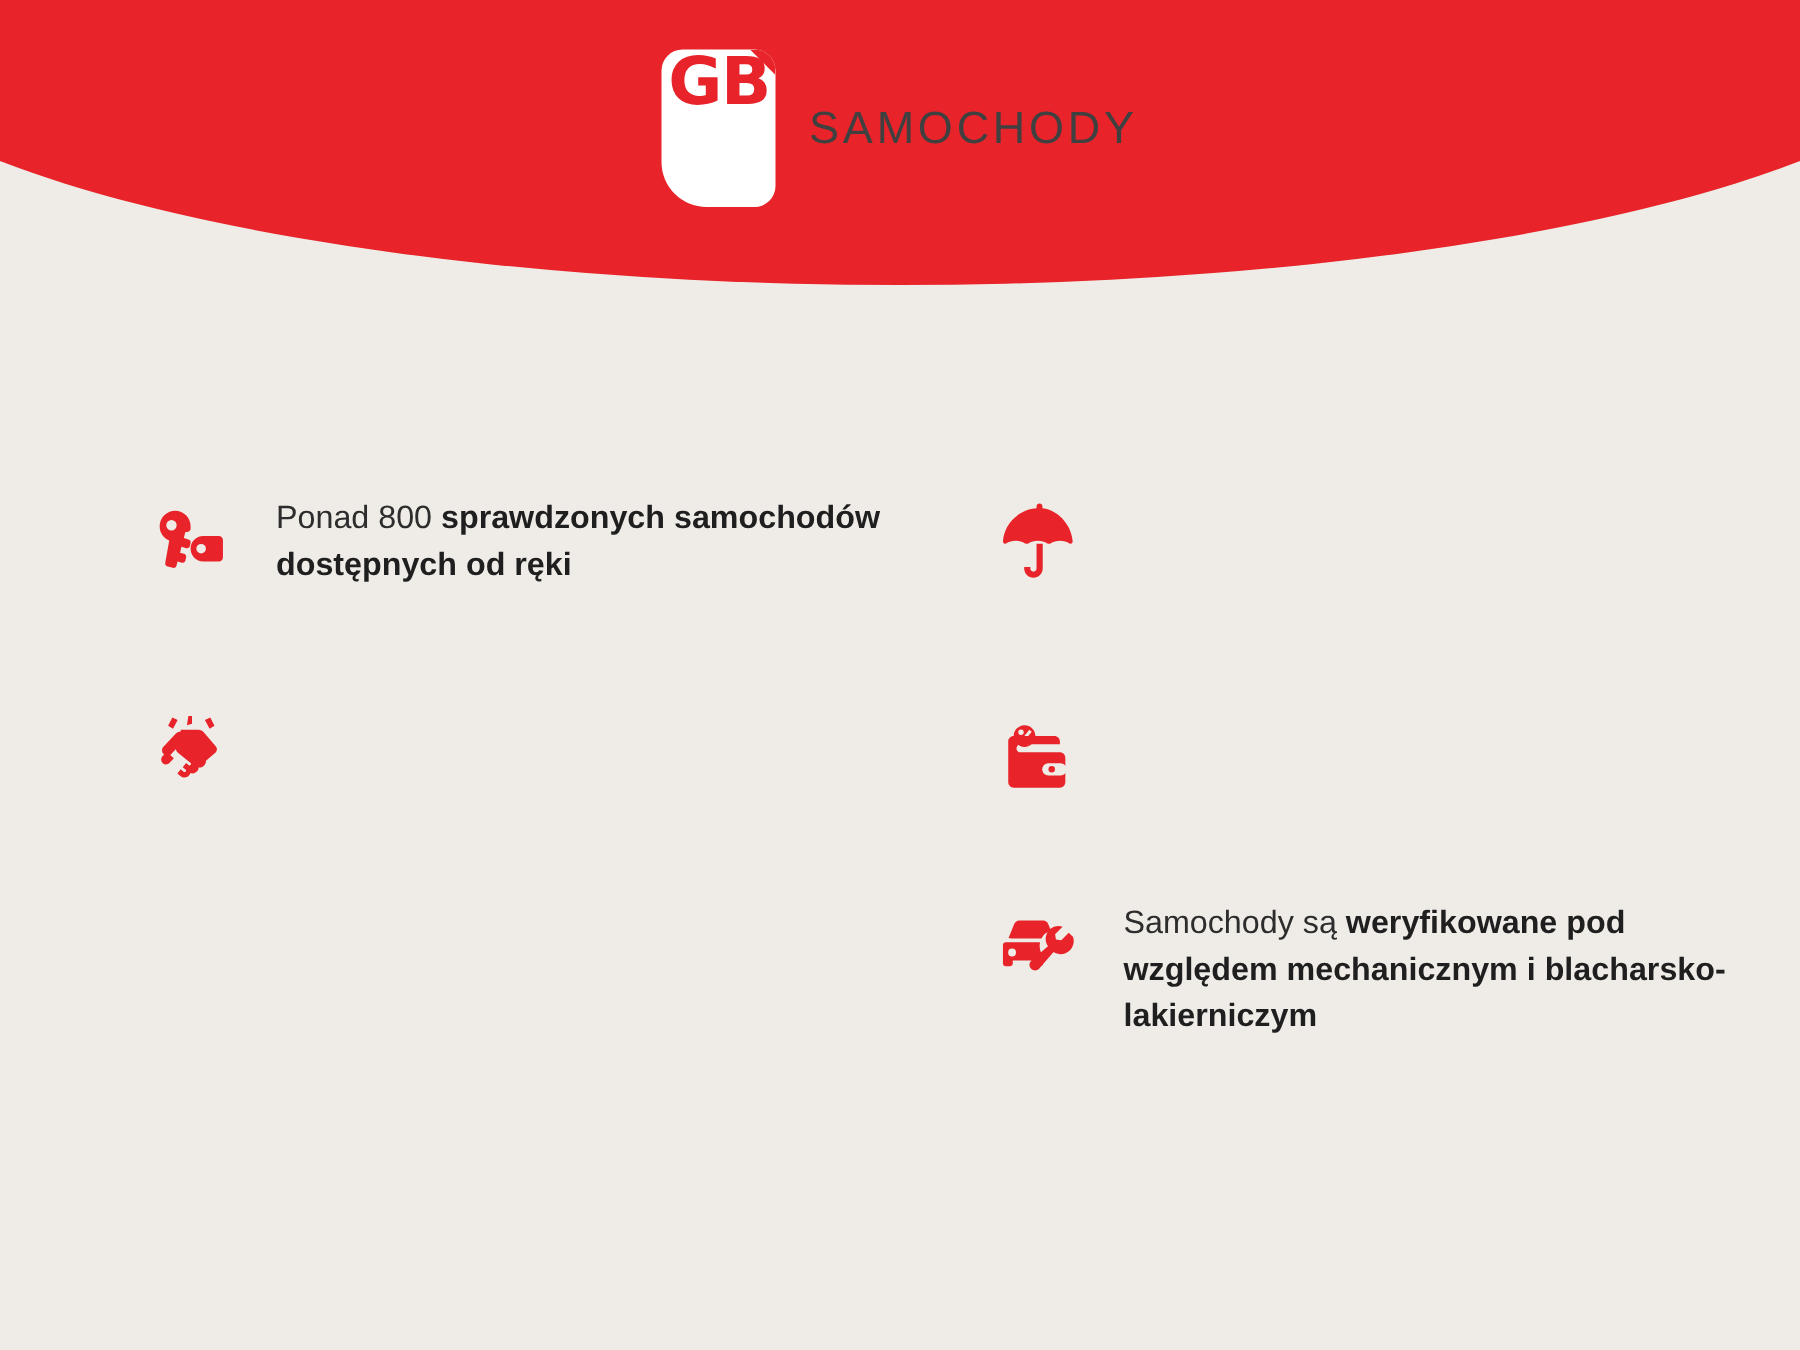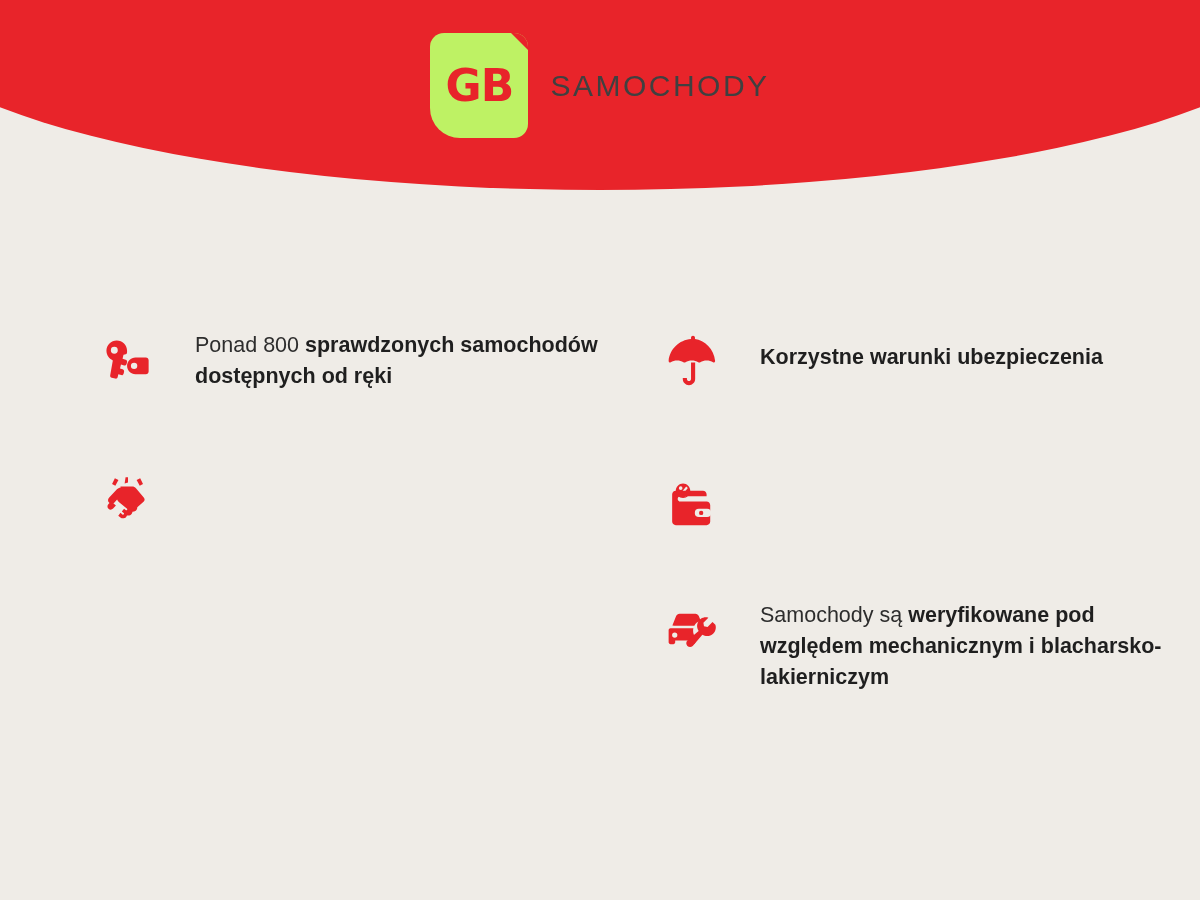--- a/index.html
+++ b/index.html
@@ -37,26 +37,26 @@
     position: absolute;
     top: 33px;
     left: 0;
     width: 1200px;
     display: flex;
     align-items: center;
     justify-content: center;
     gap: 22px;
   }
   .logo-mark {
-    width: 98px;
+    width: 76px;
     height: 105px;
-    background: #bef264;
+    background: #ffffff;
     border-radius: 14px 14px 14px 30px;
     display: flex;
-    align-items: center;
+    align-items: flex-start;
     justify-content: center;
     position: relative;
   }
   .logo-mark::after {
     content: "";
     position: absolute;
     right: 0; top: 0;
     width: 0; height: 0;
     border-top: 17px solid #e8242a;
     border-left: 17px solid transparent;
@@ -104,21 +104,21 @@
     flex-direction: column;
   }
   .col-left .feature:nth-child(1) { margin-bottom: 68px; }
   .col-left .feature:nth-child(2) { margin-bottom: 76px; }
   .col-right .feature:nth-child(1) { margin-bottom: 78px; }
   .col-right .feature:nth-child(2) { margin-bottom: 58px; }
 
   .feature {
     display: flex;
     align-items: flex-start;
-    gap: 34px;
+    gap: 23px;
   }
   .icon-box {
     flex: 0 0 66px;
     width: 66px;
     height: 66px;
     display: flex;
     align-items: center;
     justify-content: center;
   }
   .feature-text {
@@ -183,23 +183,20 @@
 
   <div class="col col-right">
 
     <div class="feature right-first">
       <div class="icon-box">
         <svg width="60" height="60" viewBox="0 0 64 64" fill="#e8242a" aria-hidden="true">
           <path d="M32 6c-1.2 0-2.1.9-2.1 2.1v1.4C17.4 10.4 7 20.4 6 33c-.1 1.2 1.2 2 2.2 1.4 2-1.2 4.3-1.9 6.8-1.9s4.8.7 6.8 1.9c.7.4 1.5.4 2.2 0 2-1.2 4.3-1.9 6.8-1.9s4.8.7 6.8 1.9c.7.4 1.5.4 2.2 0 2-1.2 4.3-1.9 6.8-1.9s4.8.7 6.8 1.9c1 .6 2.3-.2 2.2-1.4C54.6 20.4 44.2 10.4 34.1 9.5V8.1C34.1 6.9 33.2 6 32 6z"></path>
           <path d="M29.9 34.7v17.6c0 1.2-1 2.2-2.2 2.2s-2.2-1-2.2-2.2v-1.1h-4.4v1.1c0 3.6 3 6.6 6.6 6.6s6.6-3 6.6-6.6V34.7z"></path>
         </svg>
       </div>
-      <div class="feature-text">
-        <b>Korzystne warunki ubezpieczenia</b>
-      </div>
     </div>
 
     <div class="feature">
       <div class="icon-box">
         <svg width="58" height="58" viewBox="0 0 64 64" fill="#e8242a" aria-hidden="true">
           <path d="M13 14c-2.2 0-4 1.8-4 4v30c0 2.2 1.8 4 4 4h34c2.2 0 4-1.8 4-4V30c0-2.2-1.8-4-4-4H18c-1.6 0-2.9-1.3-2.9-2.9S16.4 20 18 20h29v-2c0-2.2-1.8-4-4-4z"></path>
           <rect x="34" y="34" width="18" height="9" rx="4.5" fill="#efece7"></rect>
           <circle cx="41" cy="38.5" r="2.4" fill="#e8242a"></circle>
           <path d="M21 6c-4.4 0-8 3.6-8 8s3.6 8 8 8 8-3.6 8-8-3.6-8-8-8zm-2.6 3.2a2 2 0 110 4 2 2 0 010-4zm6.1.2l1.8 1.5-6.5 8-1.8-1.5zm-.9 6.7a2 2 0 110 4 2 2 0 010-4z"></path>
         </svg>

